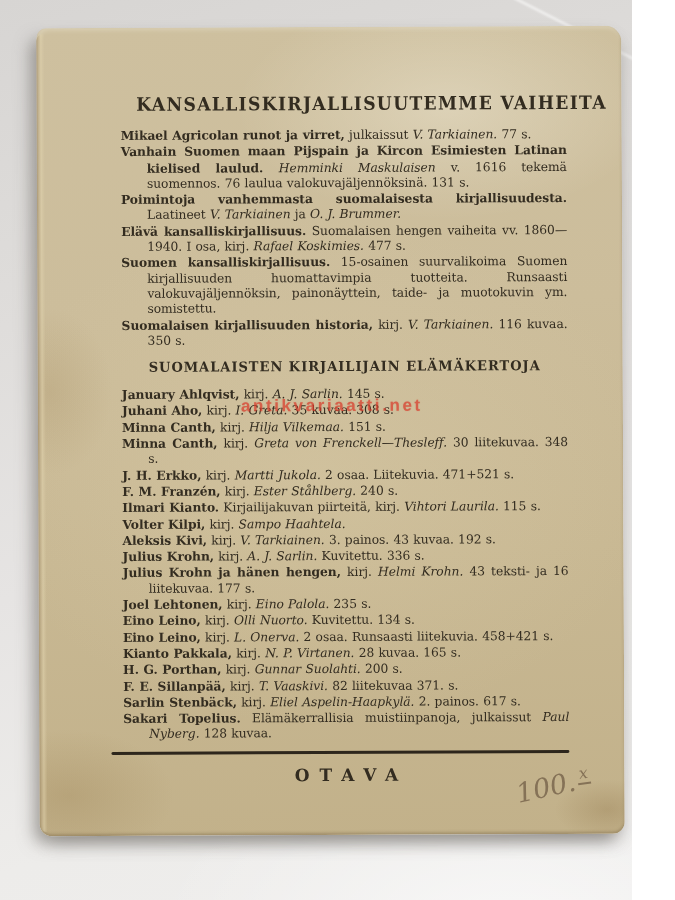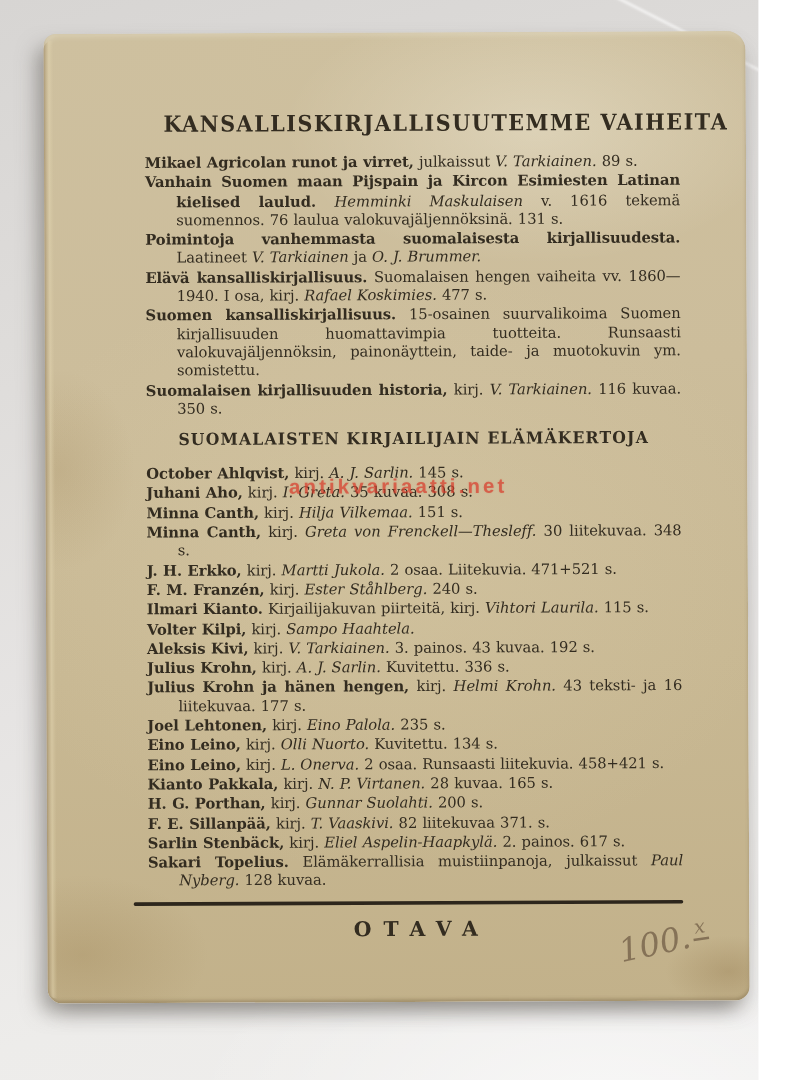--- a/index.html
+++ b/index.html
@@ -94,32 +94,32 @@
 <div class="photo">
   <div class="crease"></div>
 
   <div class="book">
     <div class="page-edge"></div>
 
     <div class="content">
       <h1 class="title1">KANSALLISKIRJALLISUUTEMME VAIHEITA</h1>
 
       <div class="entries s1">
-          <p><span class="s-b">Mikael Agricolan runot ja virret,</span><span class="s-n"> julkaissut </span><span class="s-i">V. Tarkiainen.</span><span class="s-n"> 89 s.</span></p>
+          <p><span class="s-b">Mikael Agricolan runot ja virret,</span><span class="s-n"> julkaissut </span><span class="s-i">V. Tarkiainen.</span><span class="s-n"> 77 s.</span></p>
           <p><span class="s-b">Vanhain Suomen maan Pijspain ja Kircon Esimiesten Latinan kielised laulud. </span><span class="s-i">Hemminki Maskulaisen</span><span class="s-n"> v. 1616 tekemä suomennos. 76 laulua valokuvajäljennöksinä. 131 s.</span></p>
           <p><span class="s-b">Poimintoja vanhemmasta suomalaisesta kirjallisuudesta.</span><span class="s-n"> Laatineet </span><span class="s-i">V. Tarkiainen</span><span class="s-n"> ja </span><span class="s-i">O. J. Brummer.</span></p>
           <p><span class="s-b">Elävä kansalliskirjallisuus.</span><span class="s-n"> Suomalaisen hengen vaiheita vv. 1860—1940. I osa, kirj. </span><span class="s-i">Rafael Koskimies.</span><span class="s-n"> 477 s.</span></p>
           <p><span class="s-b">Suomen kansalliskirjallisuus.</span><span class="s-n"> 15-osainen suurvalikoima Suomen kirjallisuuden huomattavimpia tuotteita. Runsaasti valokuvajäljennöksin, painonäyttein, taide- ja muotokuvin ym. somistettu.</span></p>
           <p><span class="s-b">Suomalaisen kirjallisuuden historia,</span><span class="s-n"> kirj. </span><span class="s-i">V. Tarkiainen.</span><span class="s-n"> 116 kuvaa. 350 s.</span></p>
         </div>
 
       <h2 class="title2">SUOMALAISTEN KIRJAILIJAIN ELÄMÄKERTOJA</h2>
 
       <div class="entries s2">
-          <p><span class="s-b">October Ahlqvist,</span><span class="s-n"> kirj. </span><span class="s-i">A. J. Sarlin.</span><span class="s-n"> 145 s.</span></p>
+          <p><span class="s-b">January Ahlqvist,</span><span class="s-n"> kirj. </span><span class="s-i">A. J. Sarlin.</span><span class="s-n"> 145 s.</span></p>
           <p><span class="s-b">Juhani Aho,</span><span class="s-n"> kirj. </span><span class="s-i">I. Greta.</span><span class="s-n"> 35 kuvaa. 308 s.</span></p>
           <p><span class="s-b">Minna Canth,</span><span class="s-n"> kirj. </span><span class="s-i">Hilja Vilkemaa.</span><span class="s-n"> 151 s.</span></p>
           <p><span class="s-b">Minna Canth,</span><span class="s-n"> kirj. </span><span class="s-i">Greta von Frenckell—Thesleff.</span><span class="s-n"> 30 liitekuvaa. 348 s.</span></p>
           <p><span class="s-b">J. H. Erkko,</span><span class="s-n"> kirj. </span><span class="s-i">Martti Jukola.</span><span class="s-n"> 2 osaa. Liitekuvia. 471+521 s.</span></p>
           <p><span class="s-b">F. M. Franzén,</span><span class="s-n"> kirj. </span><span class="s-i">Ester Ståhlberg.</span><span class="s-n"> 240 s.</span></p>
           <p><span class="s-b">Ilmari Kianto.</span><span class="s-n"> Kirjailijakuvan piirteitä, kirj. </span><span class="s-i">Vihtori Laurila.</span><span class="s-n"> 115 s.</span></p>
           <p><span class="s-b">Volter Kilpi,</span><span class="s-n"> kirj. </span><span class="s-i">Sampo Haahtela.</span></p>
           <p><span class="s-b">Aleksis Kivi,</span><span class="s-n"> kirj. </span><span class="s-i">V. Tarkiainen.</span><span class="s-n"> 3. painos. 43 kuvaa. 192 s.</span></p>
           <p><span class="s-b">Julius Krohn,</span><span class="s-n"> kirj. </span><span class="s-i">A. J. Sarlin.</span><span class="s-n"> Kuvitettu. 336 s.</span></p>
           <p><span class="s-b">Julius Krohn ja hänen hengen,</span><span class="s-n"> kirj. </span><span class="s-i">Helmi Krohn.</span><span class="s-n"> 43 teksti- ja 16 liitekuvaa. 177 s.</span></p>

